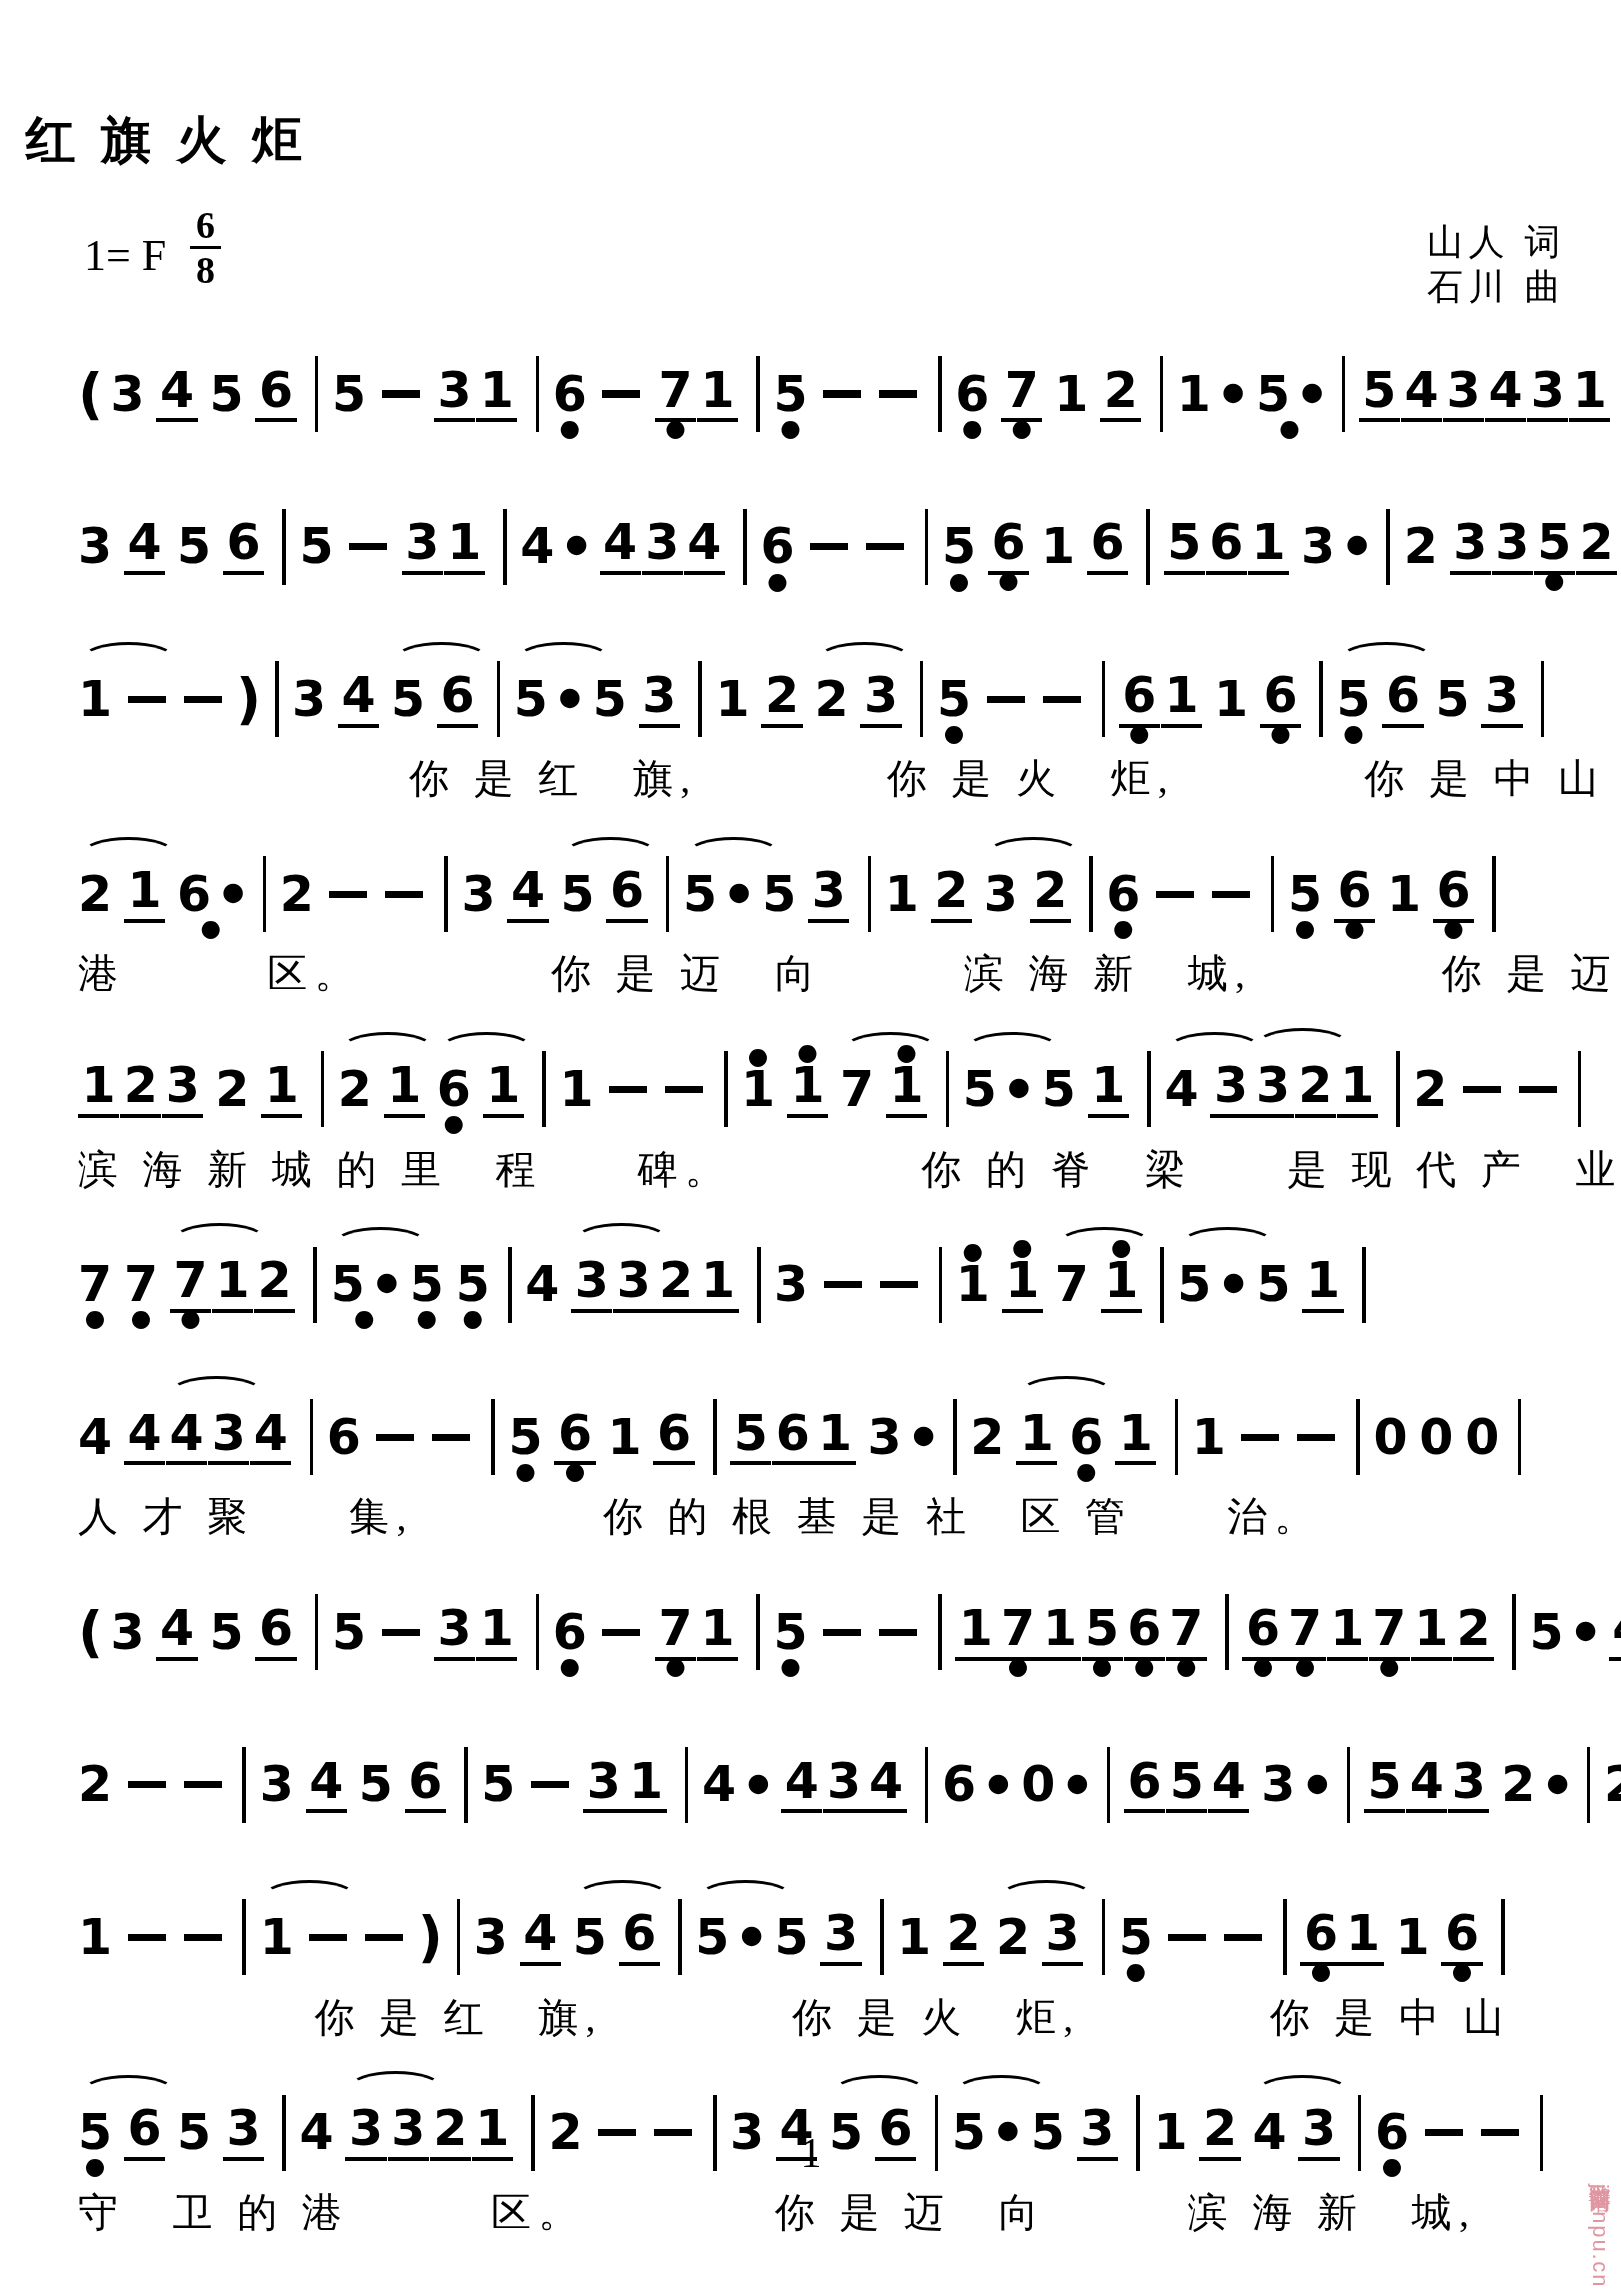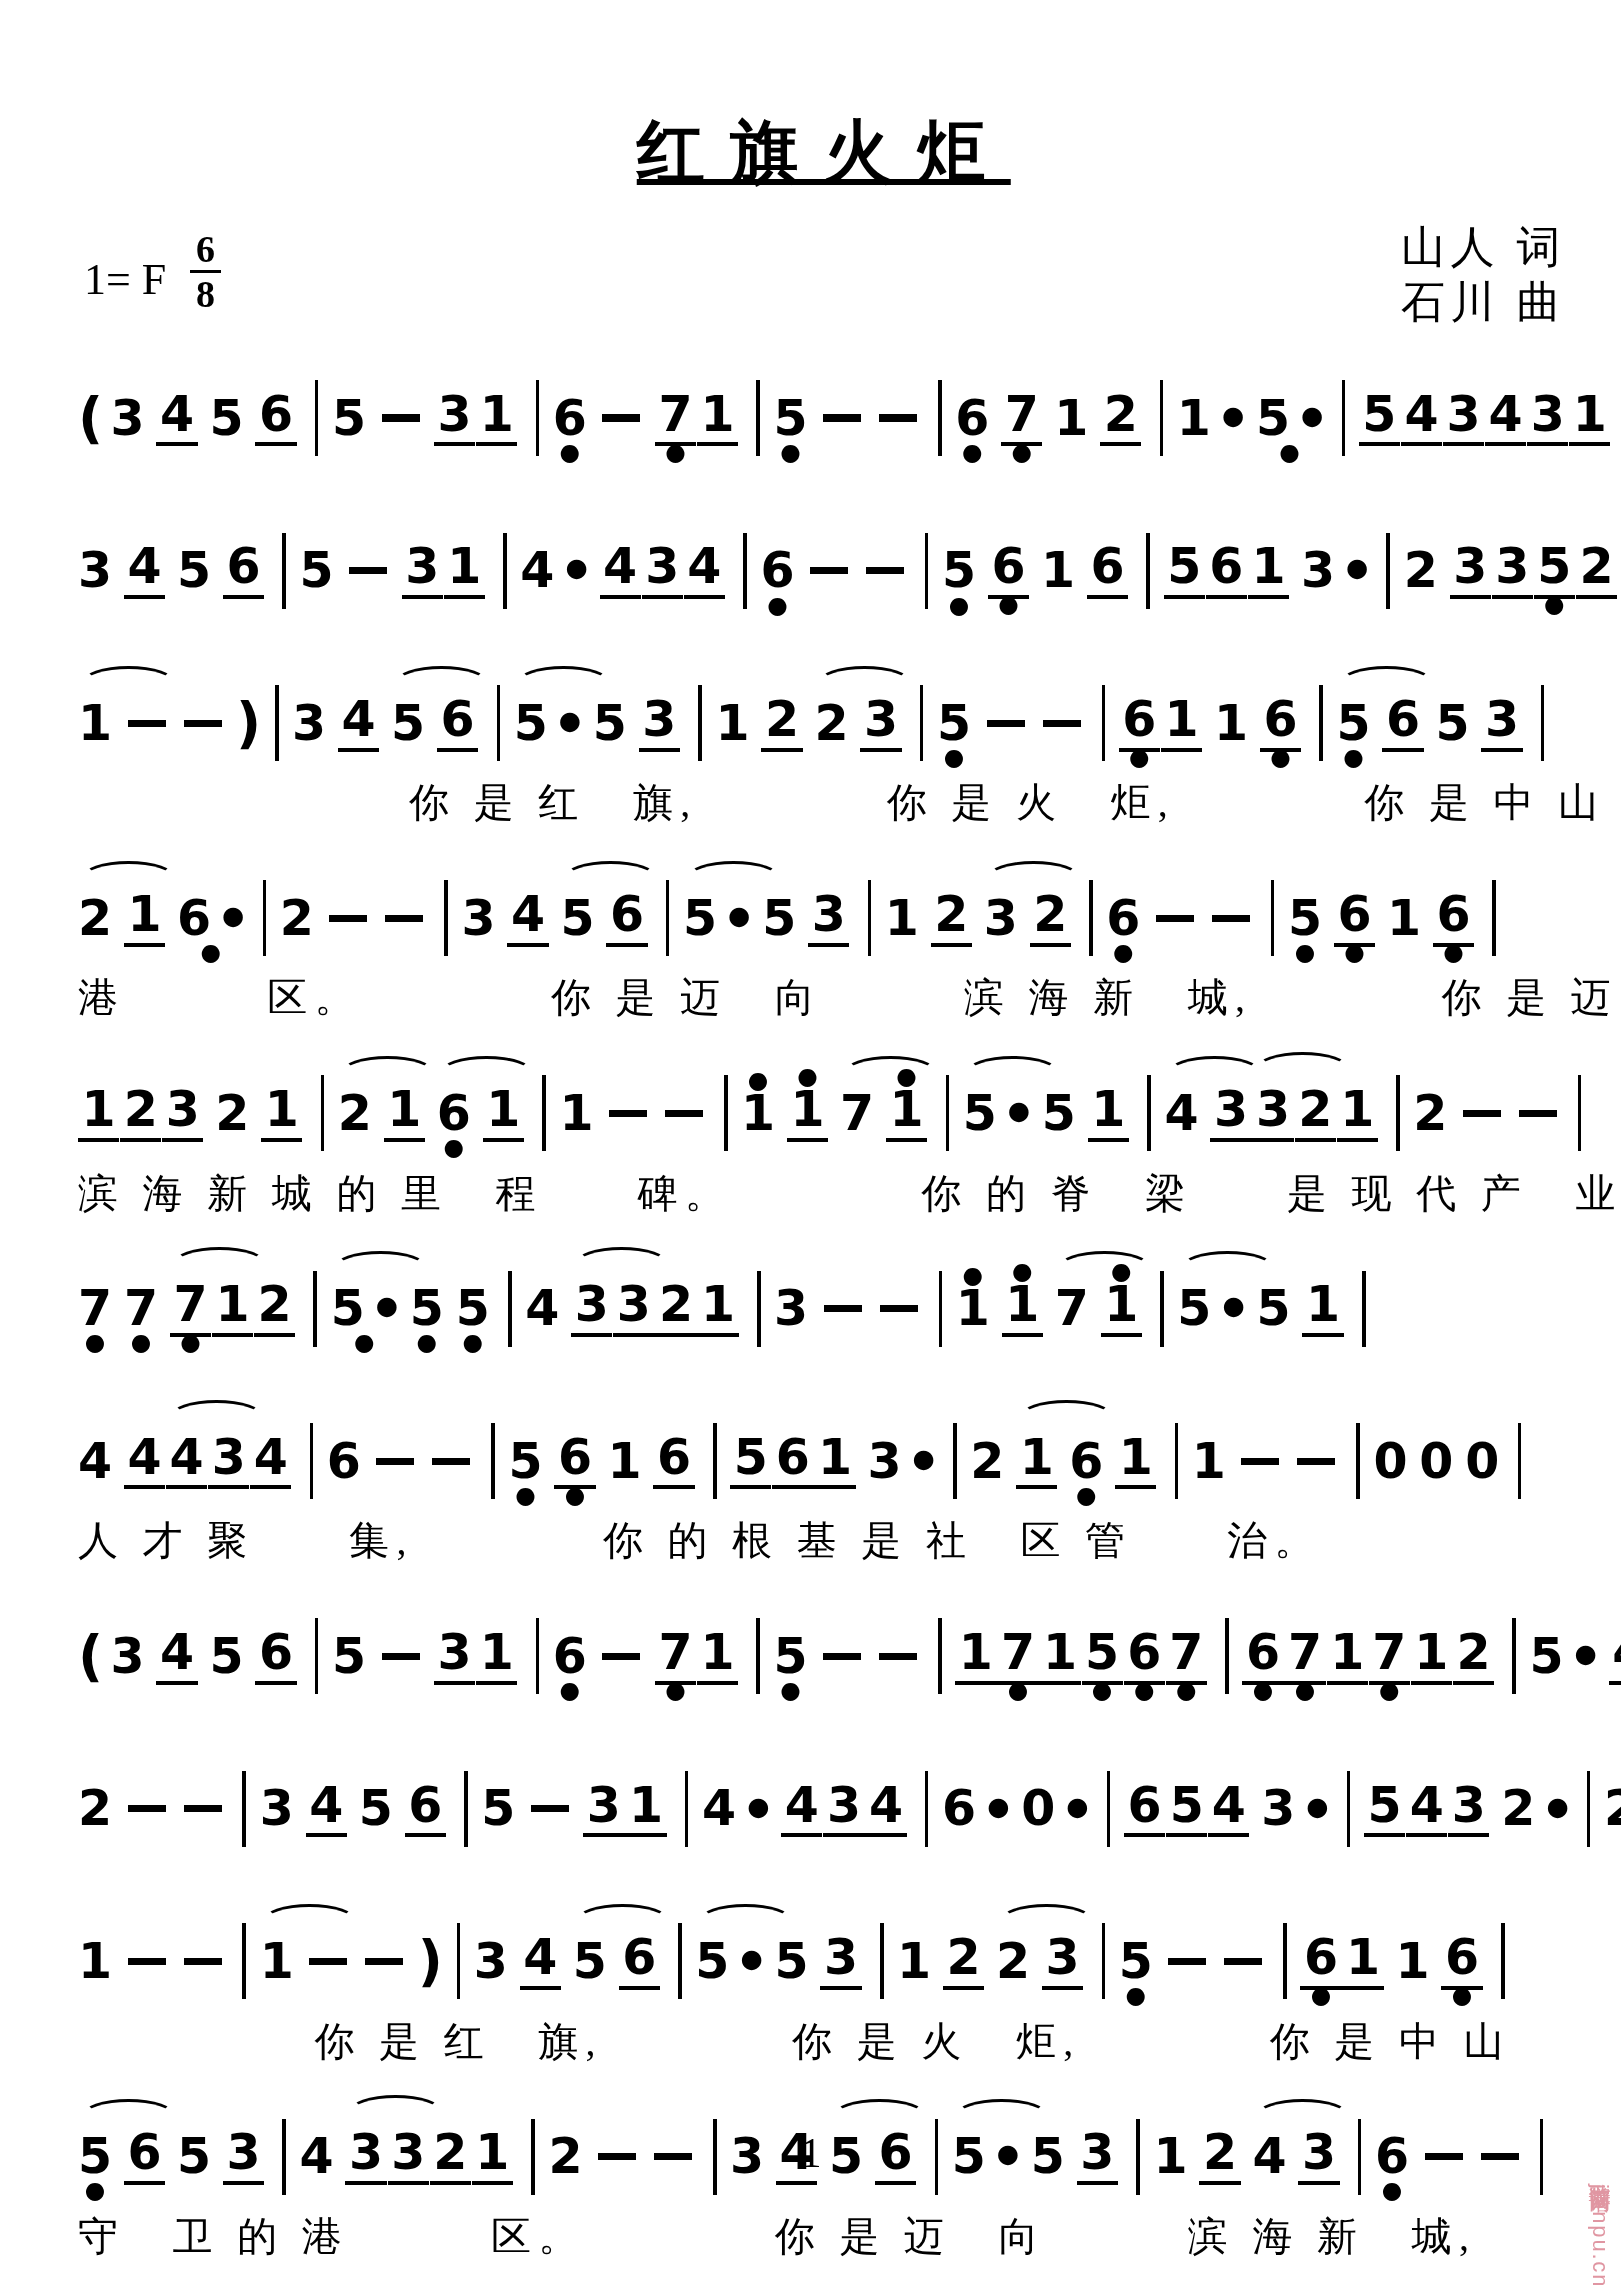--- a/index.html
+++ b/index.html
@@ -9,32 +9,31 @@
     margin:0 auto;
     background:#ffffff;
     color:#000;
     font-family:"Liberation Serif", serif;
     overflow:hidden;
   }
   
   .title{
     margin:0;
     padding-top:107px;
-    text-align:center;
-    font-size:68px;
+    text-align:left;
+    font-size:50px;
     font-weight:bold;
     letter-spacing:25.5px;
     text-indent:25.5px;
-    text-decoration:underline;
   }
   .credits{
     position:absolute;
     top:220px;right:56px;
     text-align:right;
-    font-size:44px;
+    font-size:36px;
     letter-spacing:5.5px;
     line-height:1.25;
   }
   .keyrow{
     display:flex;
     align-items:flex-end;
     margin:23.6px 0 0 84px;
     height:100px;
   }
   .key{

